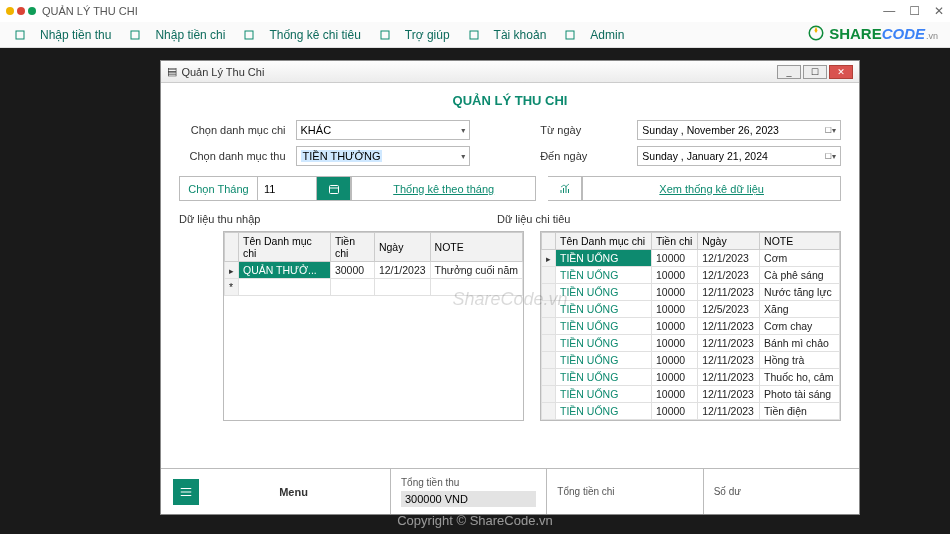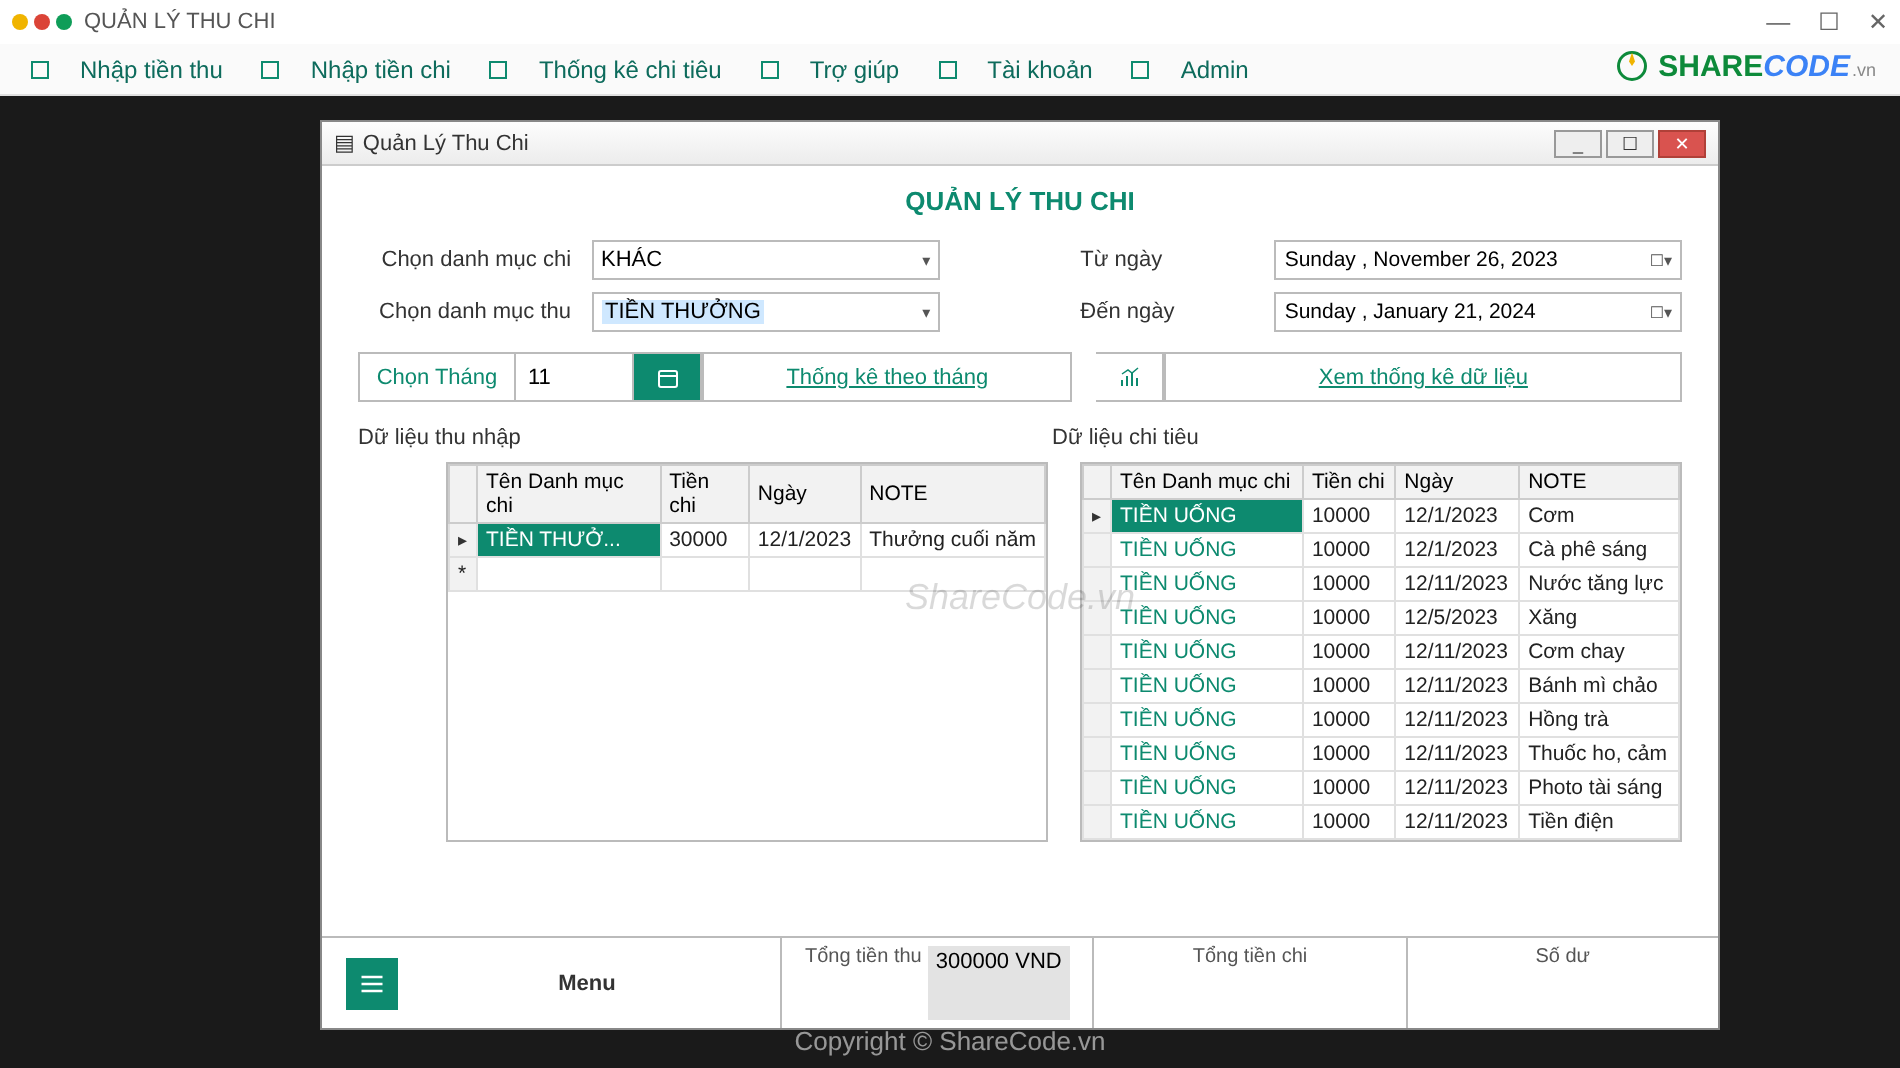--- a/index.html
+++ b/index.html
@@ -32,36 +32,36 @@
 .dtp{width:210px;font-size:10.5px;}
 .lbl2{width:40px;margin-left:30px;color:#333;}
 .teal-btn{border:1px solid #0d8a6f;color:#0d8a6f;background:#fff;height:25px;display:flex;align-items:center;justify-content:center;gap:6px;font-weight:500;cursor:pointer;text-decoration:underline;}
 .row2{display:flex;gap:0;margin-top:4px;}
 .row2 .cell{border:1px solid #bbb;height:25px;display:flex;align-items:center;}
 .row2 .mlabel{width:78px;justify-content:center;color:#0d8a6f;border-right:none;}
 .row2 .minput{width:60px;background:#fff;padding:0 6px;}
 .row2 .statbtn{flex:1;}
 .row2 .iconcell{width:34px;justify-content:center;border-left:none;}
 .row2 .gap{width:12px;border:none;}
-.panel-labels{display:flex;gap:37px;margin-top:6px;color:#333;}
+.panel-labels{display:flex;gap:8px;margin-top:6px;color:#333;}
 .panel-labels .pl{width:310px;}
 .grids{display:flex;gap:16px;flex:1;min-height:0;margin-left:44px;}
 .grid{border:1px solid #bbb;width:320px;height:190px;overflow:auto;background:#fff;font-size:10.5px;}
 .grid table{border-collapse:collapse;width:100%;}
 .grid th{background:#f2f2f2;border:1px solid #ccc;padding:2px 4px;text-align:left;font-weight:normal;position:sticky;top:0;}
 .grid td{border:1px solid #e0e0e0;padding:2px 4px;white-space:nowrap;color:#222;}
 .grid td.cat{color:#0d8a6f;font-weight:500;}
 .grid tr.selrow td.cat{background:#0d8a6f;color:#fff;}
 .grid .rowhdr{width:14px;background:#f2f2f2;}
 .grid .rowhdr.sel::before{content:"▸";font-size:9px;color:#333;}
 .footer{border-top:1px solid #bbb;height:46px;margin:6px -18px 0;display:flex;}
 .footer .mbtn{width:230px;border-right:1px solid #bbb;display:flex;align-items:center;gap:10px;padding:0 12px;}
 .footer .mbtn .micon{width:26px;height:26px;background:#0d8a6f;display:flex;align-items:center;justify-content:center;}
 .footer .mbtn .mtxt{flex:1;text-align:center;font-weight:bold;color:#333;}
-.footer .stat{flex:1;border-right:1px solid #bbb;padding:4px 10px;display:flex;flex-direction:row;justify-content:center;gap:3px;}
+.footer .stat{flex:1;border-right:1px solid #bbb;padding:4px 10px;display:flex;flex-direction:column;justify-content:center;gap:3px;}
 .footer .stat .slabel{font-size:10px;color:#555;}
 .footer .stat .sval{background:#e3e3e3;padding:2px 4px;font-size:11px;}
 .chev{font-size:8px;color:#555;}
 .wm-center{position:absolute;left:50%;top:50%;transform:translate(-50%,-50%);font-size:18px;color:rgba(0,0,0,.15);font-style:italic;pointer-events:none;}
 .copyright{position:absolute;left:50%;bottom:6px;transform:translateX(-50%);font-size:13px;color:rgba(255,255,255,.55);}
 .icon-sm{width:12px;height:12px;fill:#0d8a6f;}
 </style>
 </head>
 <body>
 
@@ -204,21 +204,21 @@
             <tbody>
               <tr>
                 <th></th>
                 <th>Tên Danh mục chi</th>
                 <th>Tiền chi</th>
                 <th>Ngày</th>
                 <th>NOTE</th>
               </tr>
               <tr class="selrow">
                 <td class="rowhdr sel"></td>
-                <td class="cat">TIỀN THƯỞ...</td>
+                <td class="cat">QUẢN THƯỞ...</td>
                 <td>30000</td>
                 <td>12/1/2023</td>
                 <td>Thưởng cuối năm</td>
               </tr>
               <tr>
                 <td class="rowhdr">*</td>
                 <td></td>
                 <td></td>
                 <td></td>
                 <td></td>

